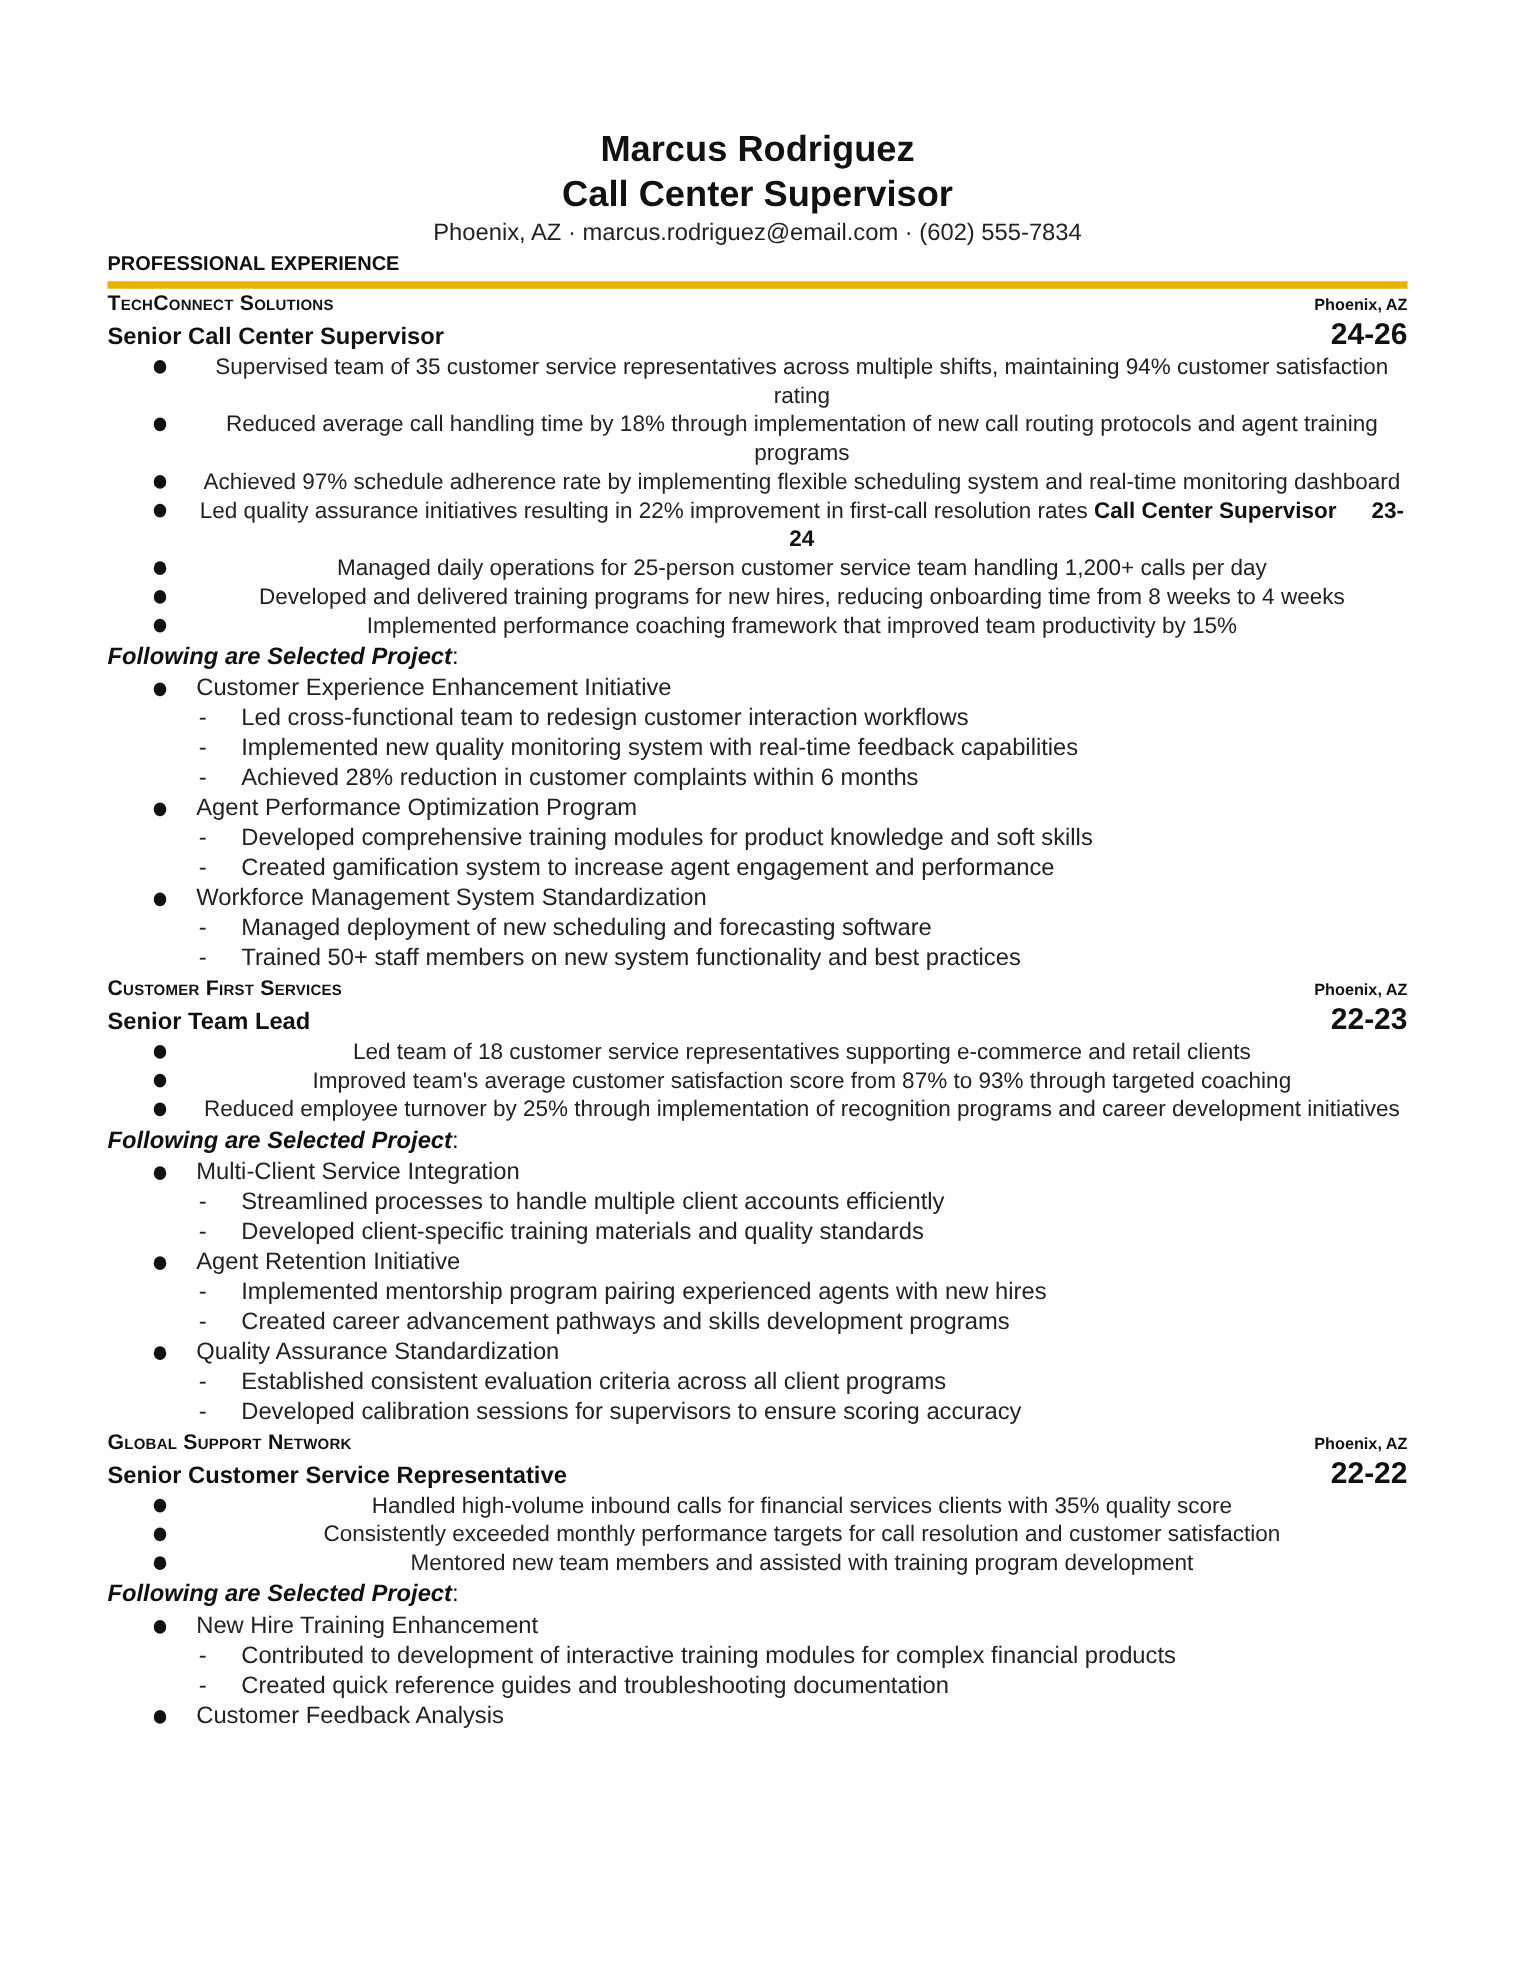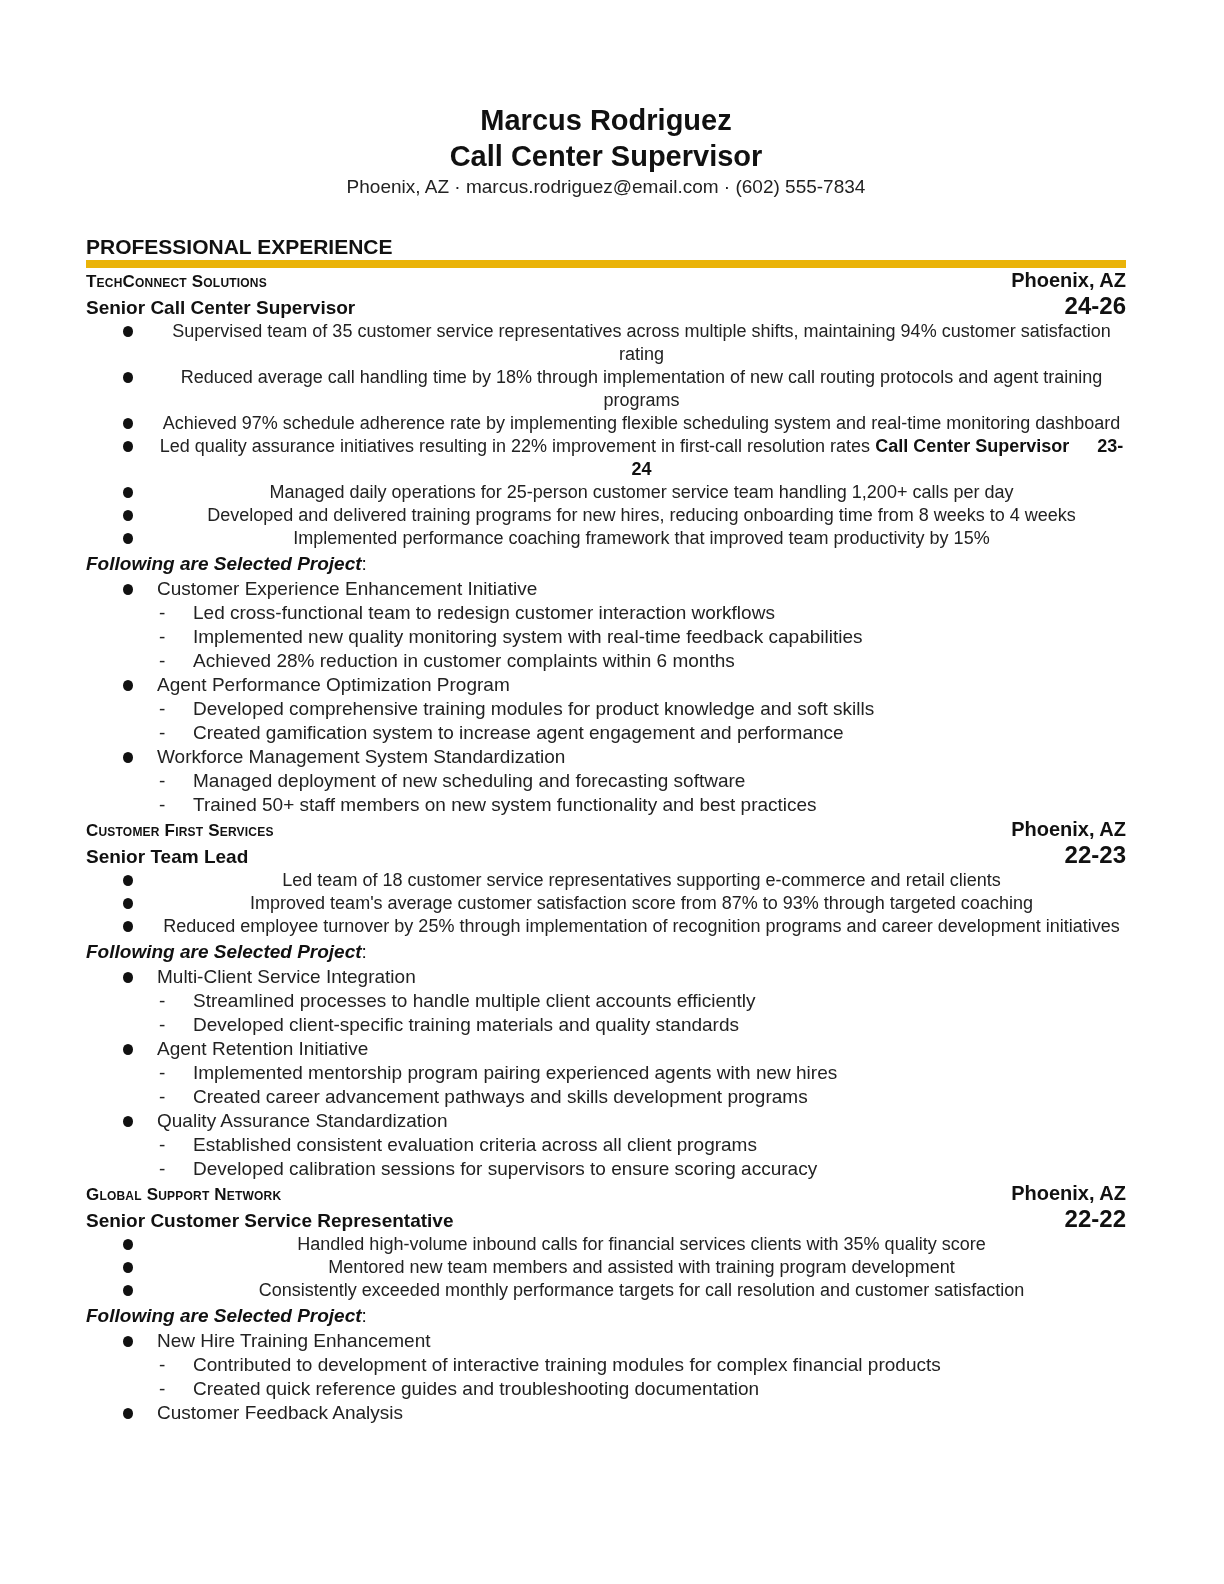--- a/index.html
+++ b/index.html
@@ -3,25 +3,25 @@
 <meta charset="utf-8">
 <style>
   html, body { margin: 0; padding: 0; background: #ffffff; }
   body { width: 1224px; height: 1584px; position: relative; overflow: hidden;
          font-family: "Liberation Sans", "DejaVu Sans", sans-serif; color: #111; }
   .page { position: absolute; left: 86px; top: 102px; width: 1040px; }
   .header { text-align: center; }
   .name { font-size: 29px; font-weight: bold; line-height: 36px; margin: 0; }
   .role { font-size: 29px; font-weight: bold; line-height: 36px; margin: 0; }
   .contact { font-size: 19px; line-height: 24px; color: #222; margin-top: 1px; }
-  .section-title { font-size: 21px; font-weight: bold; margin-top: 35px; line-height: 26px;
-                   border-bottom: 8px solid #eab308; padding-bottom: 0; }
+  .section-title { font-size: 16px; font-weight: bold; line-height: 26px;
+                   border-bottom: 6px solid #eab308; padding-bottom: 0; }
   .row { display: flex; justify-content: space-between; align-items: baseline; }
   .company { font-size: 17px; font-weight: bold; font-variant: small-caps; line-height: 24px; letter-spacing: 0.2px; }
-  .company-loc { font-size: 20px; font-weight: bold; line-height: 24px; }
+  .company-loc { font-size: 13px; font-weight: bold; line-height: 24px; }
   .title { font-size: 19px; font-weight: bold; line-height: 24px; }
   .dates { font-size: 24px; font-weight: bold; line-height: 24px; }
   ul.bullets { list-style: none; margin: 0; padding: 0; text-align: center; }
   ul.bullets > li { position: relative; padding-left: 71px; font-size: 18px; line-height: 23px; color: #222; }
   ul.bullets > li .dot { position: absolute; left: 37px; top: 6px; width: 10px; height: 11px; border-radius: 50%; background: #111; }
   .inline-role { font-weight: bold; color: #111; }
   .inline-gap { display: inline-block; width: 28px; }
   .projects-head { font-size: 19px; line-height: 26px; margin-top: 1px; }
   .projects-head em { font-weight: bold; font-style: italic; }
   ul.proj { list-style: none; margin: 0; padding: 0; }
@@ -114,22 +114,22 @@
         <div class="row">
           <span class="company">Global Support Network</span>
           <span class="company-loc">Phoenix, AZ</span>
         </div>
         <div class="row">
           <span class="title">Senior Customer Service Representative</span>
           <span class="dates">22-22</span>
         </div>
         <ul class="bullets">
           <li><span class="dot"></span><span>Handled high-volume inbound calls for financial services clients with 35% quality score</span></li>
+          <li><span class="dot"></span><span>Consistently exceeded monthly performance targets for call resolution and customer satisfaction</span></li>
           <li><span class="dot"></span><span>Mentored new team members and assisted with training program development</span></li>
-          <li><span class="dot"></span><span>Consistently exceeded monthly performance targets for call resolution and customer satisfaction</span></li>
         </ul>
         <div class="projects-head"><em>Following are Selected Project</em><span>:</span></div>
         <ul class="proj">
           <li><span class="dot"></span><span>New Hire Training Enhancement</span><ul class="sub">
               <li><span class="dash">-</span><span>Contributed to development of interactive training modules for complex financial products</span></li>
               <li><span class="dash">-</span><span>Created quick reference guides and troubleshooting documentation</span></li>
             </ul></li>
           <li><span class="dot"></span><span>Customer Feedback Analysis</span></li>
         </ul>
       </div>

